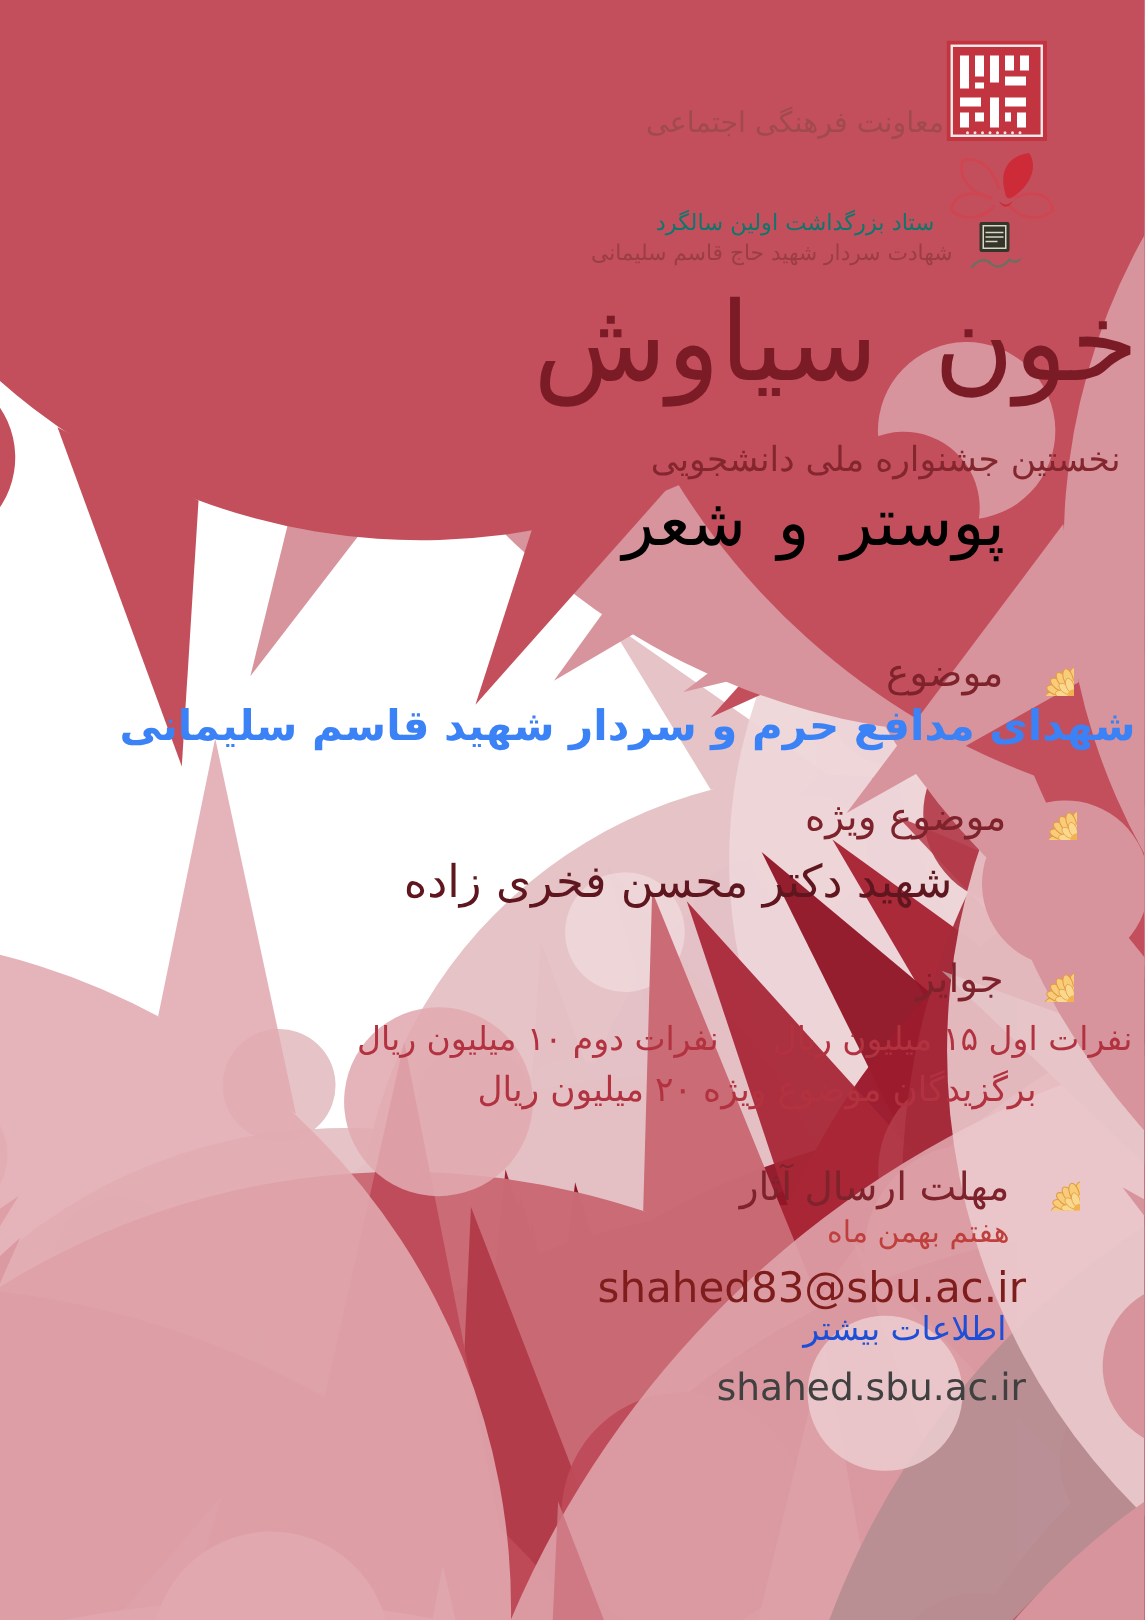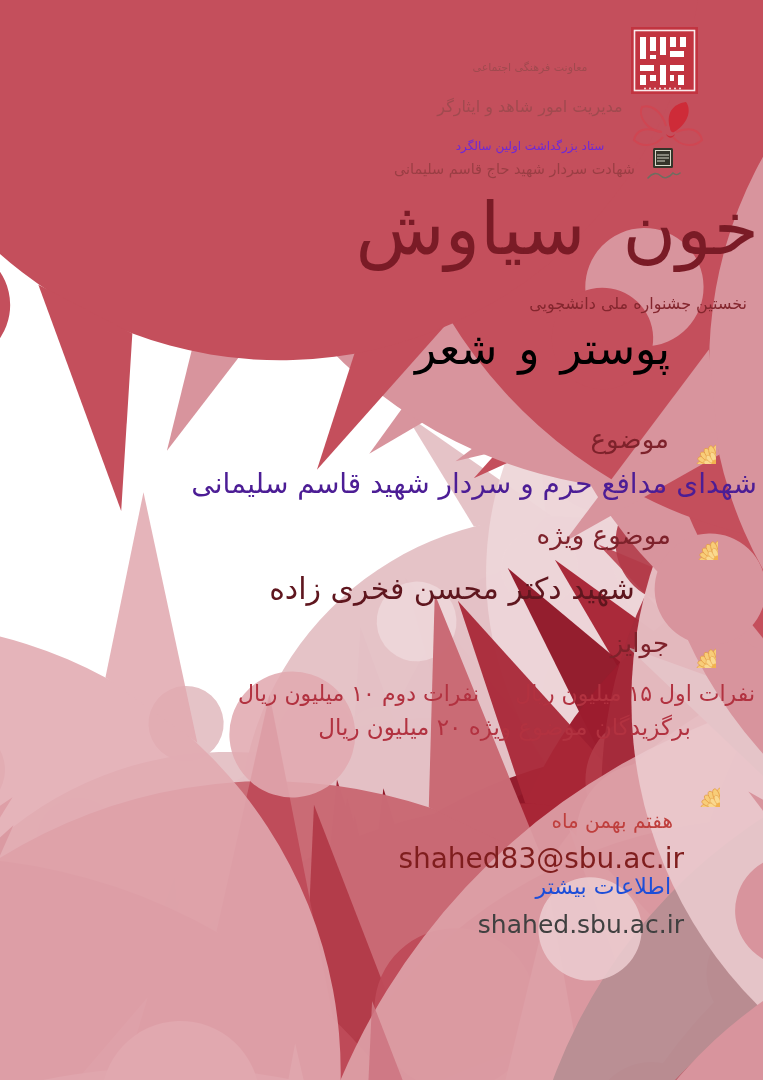--- a/index.html
+++ b/index.html
@@ -3,40 +3,40 @@
 <meta charset="utf-8">
 <style>
   *{margin:0;padding:0;box-sizing:border-box}
   body{background:#ffffff}
   .poster{position:relative;width:763px;height:1080px;background:#fff;overflow:hidden;
           font-family:"DejaVu Sans",sans-serif;direction:rtl}
   .abs{position:absolute;white-space:nowrap}
   #decor{position:absolute;inset:0;width:763px;height:1080px}
   
   .hdr{width:210px;left:425px;text-align:center;color:#a04a4f}
-  .hdr1{top:61px;font-size:11px}
+  .hdr1{top:71px;font-size:19px}
   .hdr2{top:97px;font-size:16px}
-  .hdr3{top:139px;font-size:12px;color:#6d28d9}
+  .hdr3{top:139px;font-size:15px;color:#0f766e}
   .hdr4{top:161px;font-size:14.5px;color:#9a3e44}
   .seal{left:631px;top:27px;width:67px;height:67px}
   .logo-flower{left:630px;top:100px;width:76px;height:52px}
   .stamp{left:644px;top:146px;width:38px;height:42px}
   
   .title{right:4px;top:186px;font-size:73px;font-weight:normal;color:#7a1b26;word-spacing:14px}
-  .subtitle{right:16px;top:294px;font-size:16px;color:#84262e}
+  .subtitle{right:16px;top:294px;font-size:23px;color:#84262e}
   .category{right:93px;top:323px;font-size:44px;font-weight:normal;color:#000000;word-spacing:7px}
   
-  .srow{display:flex;align-items:flex-start;gap:7px}
+  .srow{display:flex;align-items:flex-end;gap:7px}
   .srow .bullet{width:40px;height:40px;flex:0 0 auto}
   .srow .h{font-size:26px;color:#7e222b}
   .row-topic{right:47px;top:424px}
   .row-special{right:45px;top:520px}
   .row-prizes{right:47px;top:628px}
   .row-deadline{right:43px;top:767px}
-  .body1{right:6px;top:467px;font-size:28px;font-weight:normal;color:#4c1d95}
+  .body1{right:6px;top:467px;font-size:28px;font-weight:bold;color:#3b82f6}
   .body2{right:128px;top:571px;font-size:30px;font-weight:normal;color:#5f161e}
   .pline1{right:8px;top:681px;font-size:22px;color:#b23240;display:flex;gap:36px}
   .pline2{right:72px;top:714px;font-size:23px;color:#b23240}
   .date{right:90px;top:809px;font-size:20px;color:#bf3f3d}
   .email{right:79px;top:842px;font-size:28px;color:#7f1d1d;direction:ltr;text-decoration:none}
   .info{right:92px;top:874px;font-size:22px;color:#1d4ed8}
   .web{right:79px;top:910px;font-size:25px;color:#404040;direction:ltr;text-decoration:none}
 </style>
 </head>
 <body>
@@ -314,21 +314,20 @@
         <use href="#splat" transform="translate(322.0 964.0) rotate(347) scale(1.50)" fill="#d8949d"></use>
         <use href="#splat" transform="translate(338.0 961.0) rotate(212) scale(1.55)" fill="#c44f5c"></use>
         <use href="#splat" transform="translate(354.0 957.0) rotate(144) scale(1.60)" fill="#c44f5c"></use>
         <use href="#splat" transform="translate(407.0 958.0) rotate(295) scale(1.80)" fill="#b32b3a"></use>
         <use href="#splat" transform="translate(461.0 976.0) rotate(327) scale(1.70)" fill="#d8949d"></use>
         <use href="#splat" transform="translate(483.0 991.0) rotate(292) scale(1.70)" fill="#d8949d"></use>
       </g>
   </svg>
 
   <div class="abs hdr hdr1">معاونت فرهنگی اجتماعی</div>
-  <div class="abs hdr hdr2">مدیریت امور شاهد و ایثارگر</div>
   <div class="abs hdr hdr3">ستاد بزرگداشت اولین  سالگرد</div>
   <div class="abs hdr hdr4">شهادت سردار شهید حاج قاسم سلیمانی</div>
 
   <svg class="abs seal" viewBox="0 0 67 67">
     <rect width="67" height="67" fill="#c23440"></rect>
     <rect x="3.5" y="3.5" width="60" height="60" fill="none" stroke="#ffffff" stroke-width="1.6" opacity="0.9"></rect>
     <g fill="#ffffff">
       <path d="M9 10h6v22H9z"></path>
       <path d="M19 10h6v14h-6zM19 28h6v4h-6z"></path>
       <path d="M29 10h6v18h-6z"></path>
@@ -396,19 +395,20 @@
   <div class="abs pline1">
     <span>نفرات اول ۱۵ میلیون ریال</span>
     <span>نفرات دوم ۱۰ میلیون ریال</span>
   </div>
   <div class="abs pline2">برگزیدگان موضوع ویژه ۲۰ میلیون ریال</div>
 
   <div class="abs srow row-deadline">
     <svg class="bullet" viewBox="-20 -20 40 40">
         <use href="#flower-sym"></use>
       </svg>
+    <span class="h">مهلت ارسال آثار</span>
   </div>
   <div class="abs date">هفتم بهمن ماه</div>
   <a class="abs email" href="#">shahed83@sbu.ac.ir</a>
   <div class="abs info">اطلاعات بیشتر</div>
   <a class="abs web" href="#">shahed.sbu.ac.ir</a>
 
 </div>
 
 </body></html>

